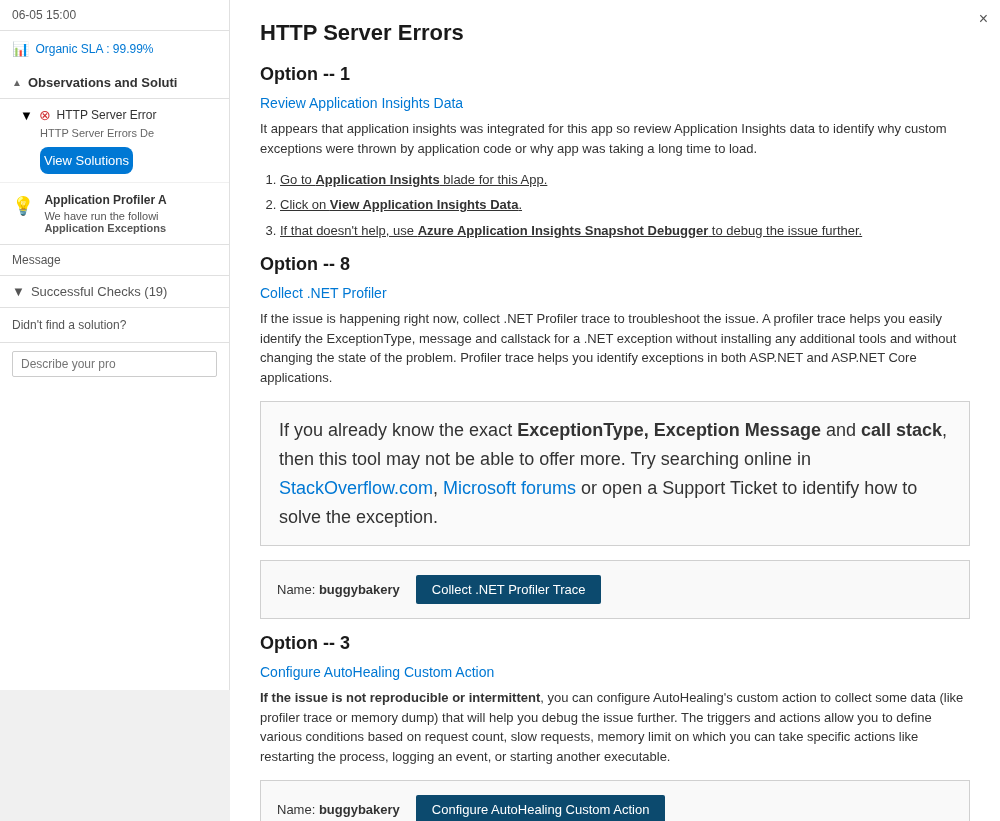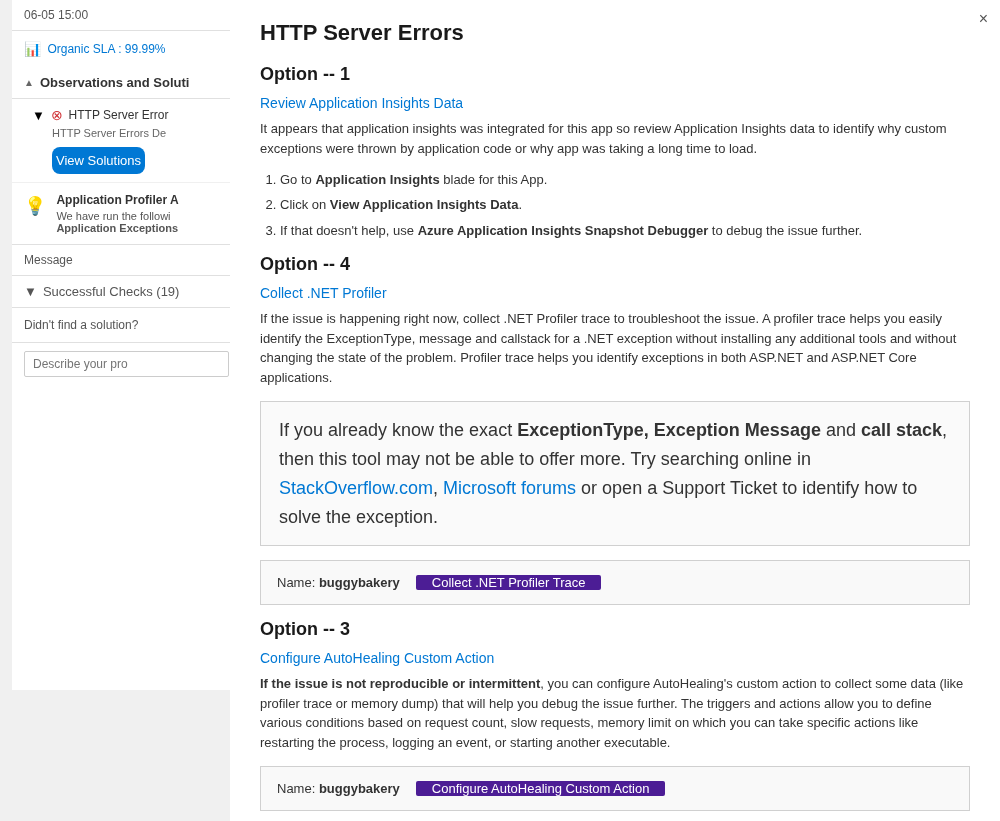--- a/index.html
+++ b/index.html
@@ -8,21 +8,21 @@
       font-size: 13px;
       background: #f0f0f0;
       height: 821px;
       overflow: hidden;
       position: relative;
     }
 
     
     .left-panel {
       position: absolute;
-      left: 12px;
+      left: 0;
       top: 0;
       width: 230px;
       height: 690px;
       background: #fff;
       border-right: 1px solid #e0e0e0;
       overflow: hidden;
     }
 
     .left-panel-header {
       padding: 8px 12px;
@@ -221,20 +221,21 @@
       color: #333;
       margin-bottom: 10px;
       line-height: 1.5;
     }
 
     .option-list {
       margin: 8px 0 12px 20px;
       font-size: 13px;
       color: #333;
       line-height: 1.8;
+      text-decoration: underline;
     }
 
     .option-list li {
       margin-bottom: 2px;
     }
     .link { color: #0078d4; text-decoration: none; }
 
     .info-box {
       border: 1px solid #d0d0d0;
       background: #fafafa;
@@ -254,24 +255,24 @@
       background: #f9f9f9;
       margin: 14px 0;
     }
 
     .name-label {
       font-size: 13px;
       color: #333;
     }
 
     .action-btn {
-      background: #4c1d95;
+      background: #0c4a6e;
       color: #fff;
       border: none;
-      padding: 0 16px;
+      padding: 7px 16px;
       border-radius: 2px;
       cursor: pointer;
       font-size: 13px;
     }
 
     .option-section {
       margin-bottom: 8px;
     }
   </style>
 </head>
@@ -333,21 +334,21 @@
     <div class="option-subtitle">Review Application Insights Data</div>
     <div class="option-desc">It appears that application insights was integrated for this app so review Application Insights data to identify why custom exceptions were thrown by application code or why app was taking a long time to load.</div>
     <ol class="option-list">
       <li>Go to <strong>Application Insights</strong> blade for this App.</li>
       <li>Click on <strong>View Application Insights Data</strong>.</li>
       <li>If that doesn't help, use <strong>Azure Application Insights Snapshot Debugger</strong> to debug the issue further.</li>
     </ol>
   </div>
 
   <div class="option-section">
-    <h2 class="option-title">Option -- 4</h2>
+    <h2 class="option-title">Option -- 8</h2>
     <div class="option-subtitle">Collect .NET Profiler</div>
     <div class="option-desc">If the issue is happening right now, collect .NET Profiler trace to troubleshoot the issue. A profiler trace helps you easily identify the ExceptionType, message and callstack for a .NET exception without installing any additional tools and without changing the state of the problem. Profiler trace helps you identify exceptions in both ASP.NET and ASP.NET Core applications.</div>
 
     <div class="info-box">
       If you already know the exact <strong>ExceptionType, Exception Message</strong> and <strong>call stack</strong>, then this tool may not be able to offer more. Try searching online in <a class="link" href="#">StackOverflow.com</a>, <a class="link" href="#">Microsoft forums</a> or open a Support Ticket to identify how to solve the exception.
     </div>
 
     <div class="action-row">
       <span class="name-label">
         <span>Name:</span> <strong>buggybakery</strong>

